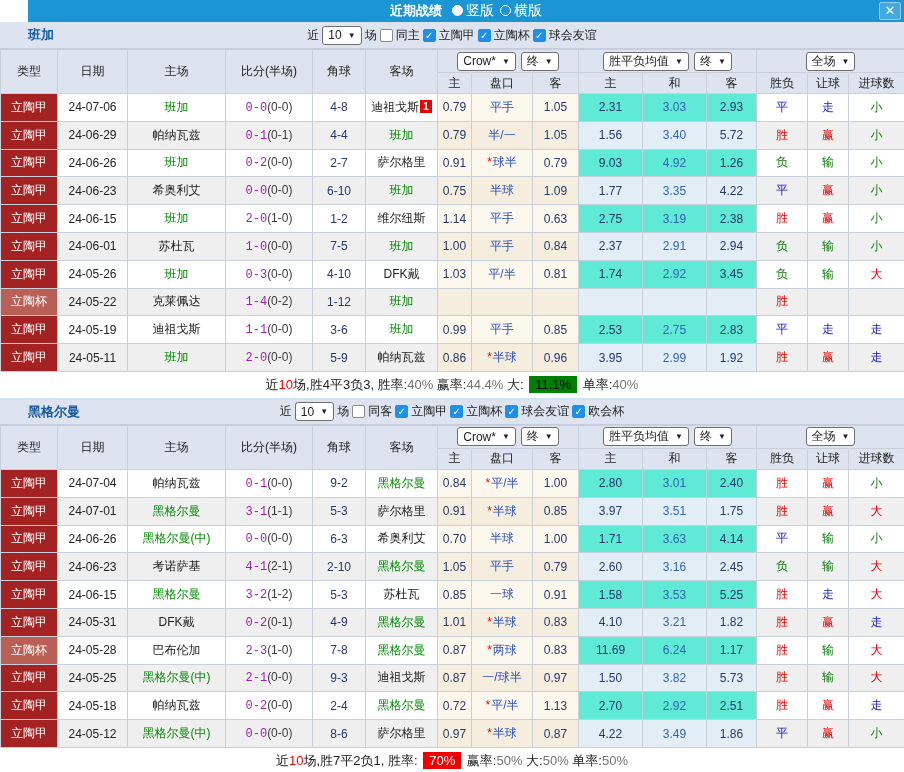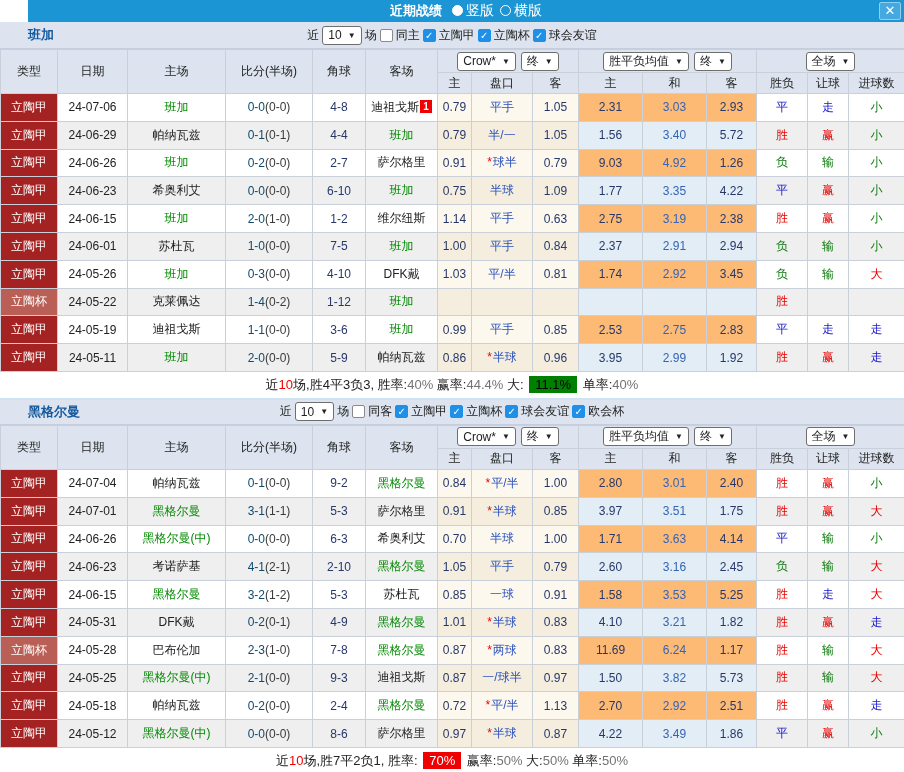--- a/index.html
+++ b/index.html
@@ -58,29 +58,29 @@
   thead th { background:#dde4ef; }
   thead tr.sel-row { height:23px; }
   thead tr.lbl-row { height:21px; }
   thead .sel-wrap { display:flex; justify-content:center; gap:5px; }
   tbody tr { height:27.8px; }
 
   td.main { background:#fff; }
   tr.alt td.main { background:#efefef; }
   td.crow { background:#fdf8ee; }
   tr.alt td.crow { background:#f5eedf; }
-  td.avg { background:#fdba74; }
+  td.avg { background:#5eead4; }
   tr.alt td.avg { background:#e2edf6; }
 
   td.type-league { background:#a42222; color:#fff; }
   td.type-cup    { background:#b95f55; color:#fff; }
 
   .t-green { color:#008800; }
   .t-dark  { color:#222; }
-  .score   { color:#0c4a6e; }
+  .score   { color:#a21caf;font-family:Liberation Mono, monospace; }
   .half    { color:#3a3a3a; }
   .num     { color:#26386a; }
   .num-blue{ color:#3464b4; }
   .hcap    { color:#2b52be;margin-top:40px; }
   .star    { color:#f00000; margin-right:1px; }
   .badge {
     display:inline-block; background:#f00000; color:#fff; font-size:10px; font-weight:bold;
     padding:0 3px; line-height:13px; margin-left:1px; vertical-align:1px;
   }
   .c-red   { color:#e60000; }

